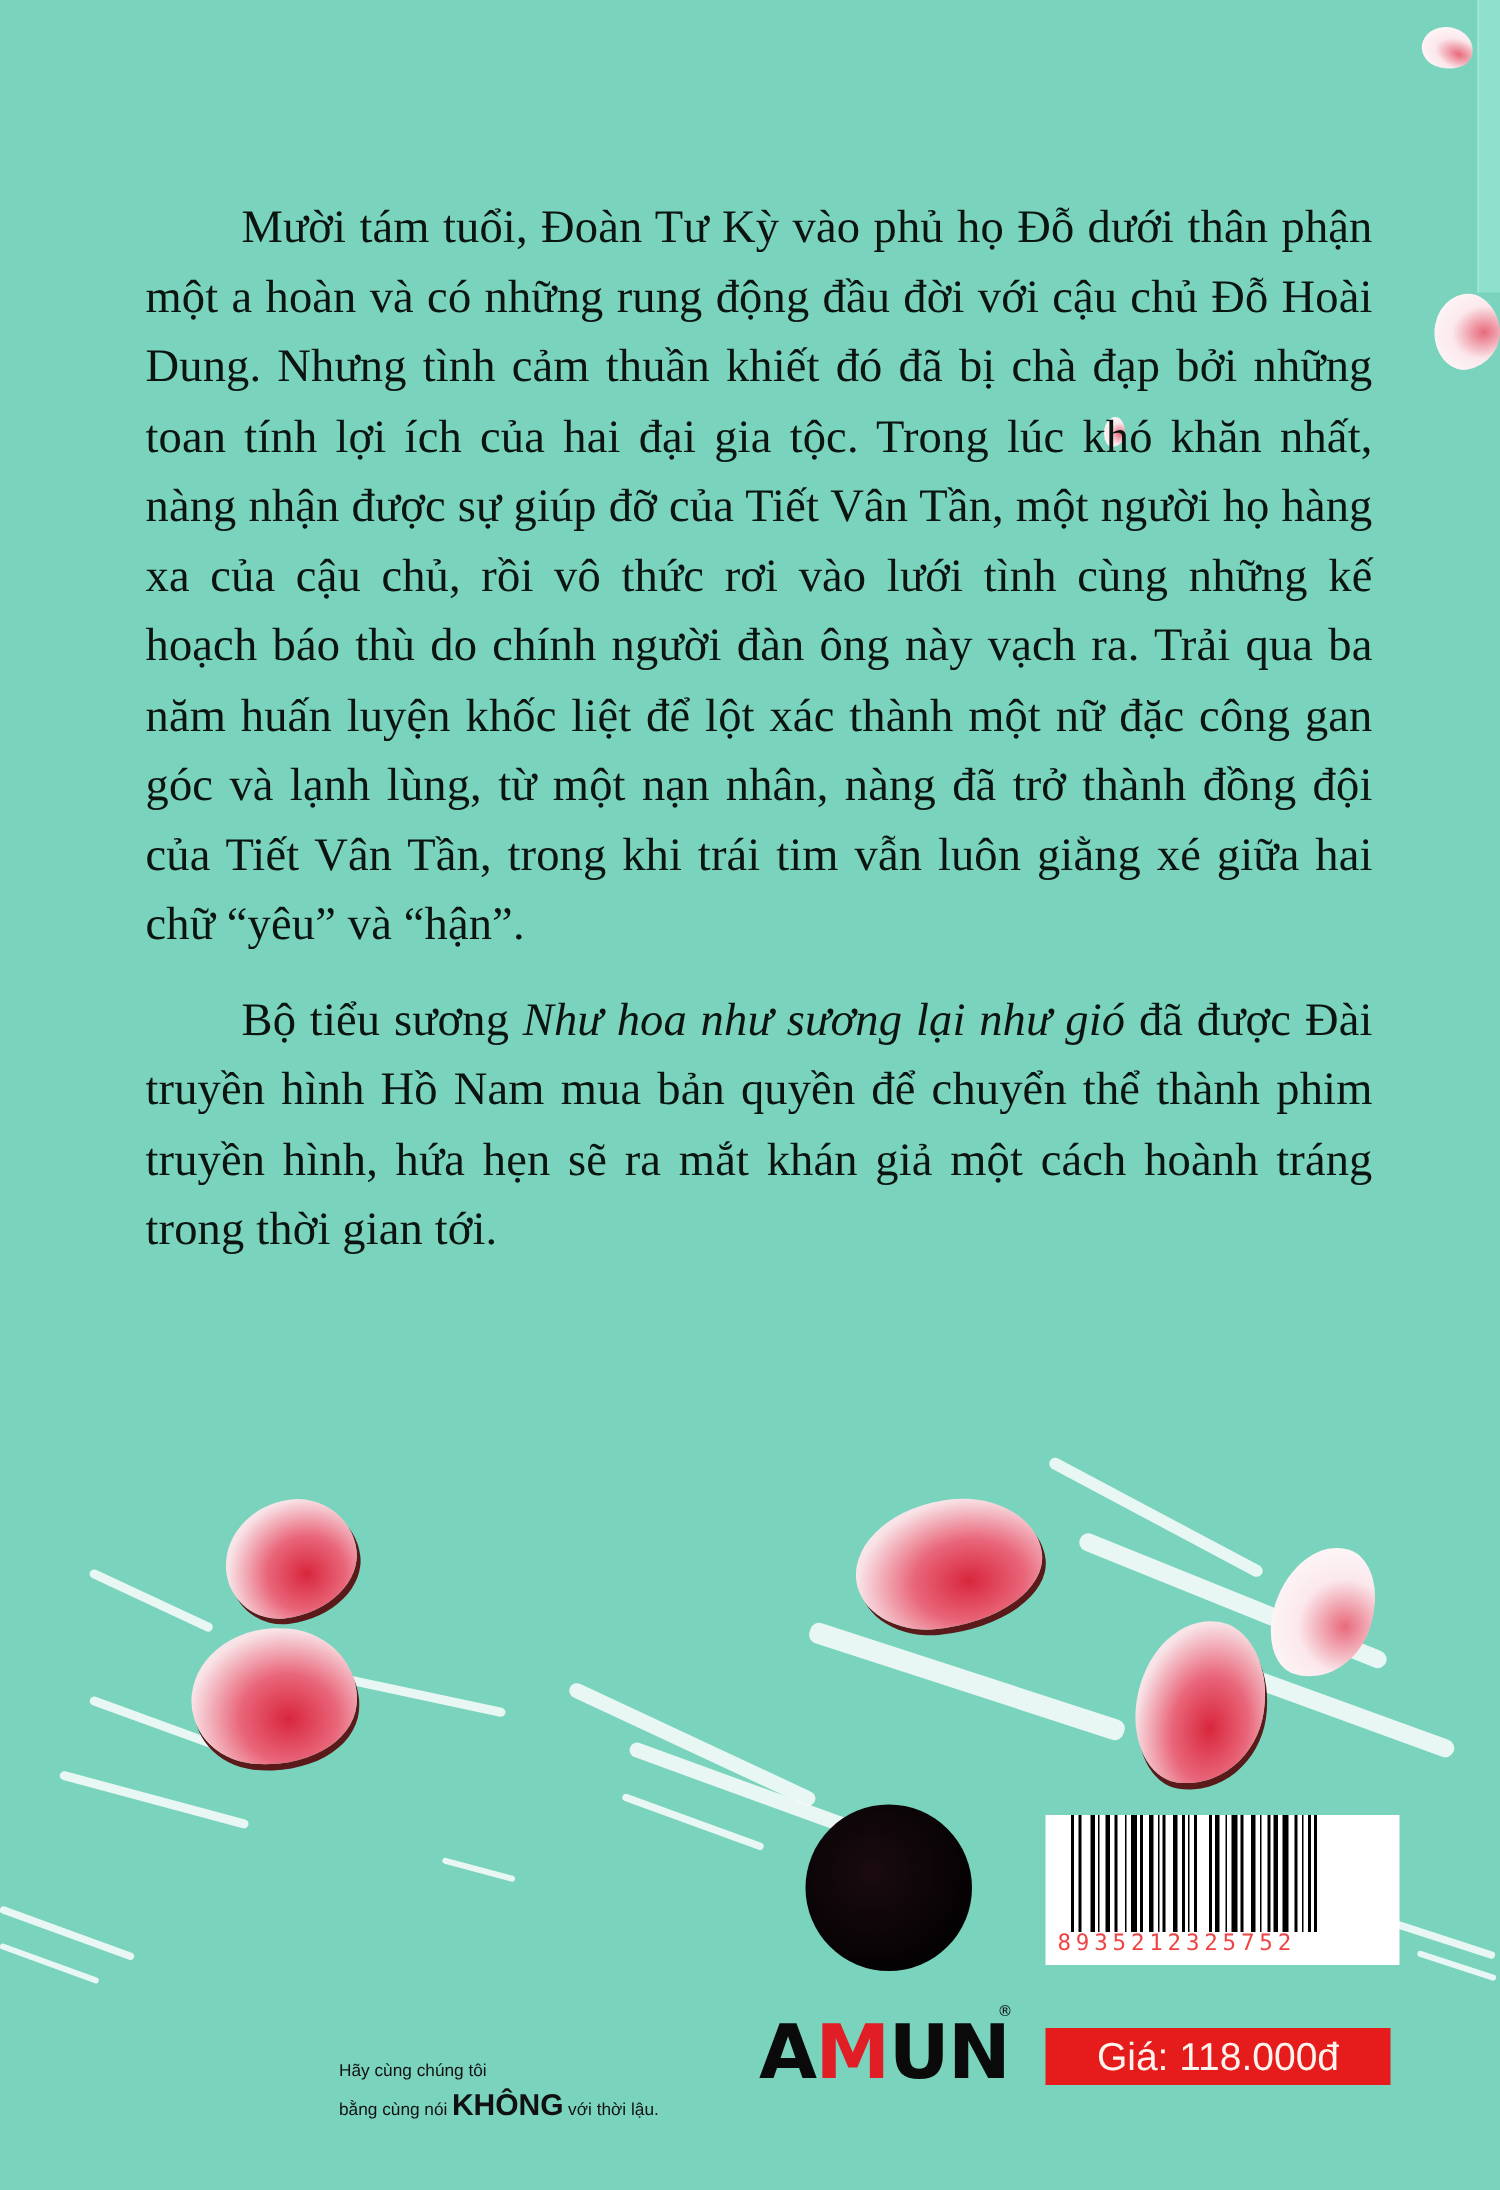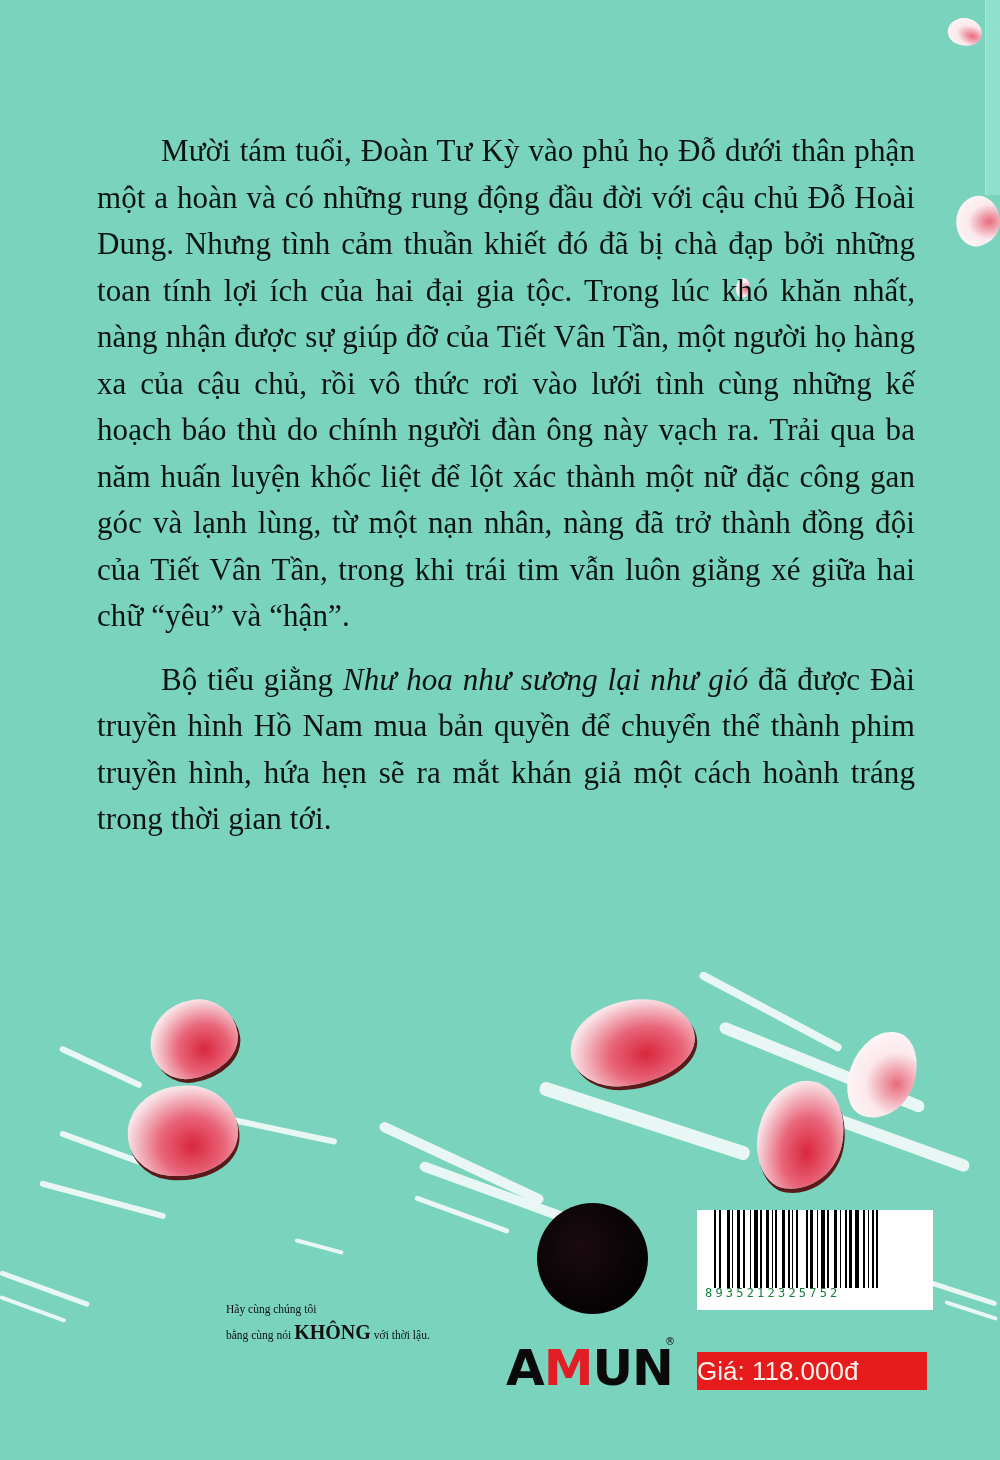--- a/index.html
+++ b/index.html
@@ -34,62 +34,63 @@
       position: absolute; height: 6px; border-radius: 6px; background: #f4fbf9; opacity: 0.9;
       transform-origin: left center;
     }
 
     .disc {
       position: absolute; left: 537px; top: 1203px; width: 111px; height: 111px; border-radius: 50%;
       background: radial-gradient(circle at 40% 40%, #1a0b10 0%, #050203 70%);
     }
 
     .anti-piracy {
-      position: absolute; left: 226px; top: 1298px; width: 280px;
-      font-family: Liberation Serif, serif;
+      position: absolute; left: 226px; top: 1370px; width: 280px;
+      font-family: Liberation Sans, sans-serif;
       font-size: 11.5px; line-height: 23px; color: #111;
     }
     .anti-piracy .kw { font-weight: bold; font-size: 20px; margin: 0 3px; }
 
     .logo {
       position: absolute; left: 506px; top: 1340px; width: 160px; height: 56px;
       font-family: "DejaVu Sans", "Liberation Sans", sans-serif;
       font-weight: bold; font-size: 50px; line-height: 56px; letter-spacing: -1px; color: #0a0a0a;
     }
     .logo .m { color: #e11d25; }
     .logo .reg { position: absolute; right: -8px; top: -4px; font-size: 10px; font-weight: normal; line-height: 12px; }
 
     .barcode-box {
       position: absolute; left: 697px; top: 1210px; width: 236px; height: 100px;
       background: #ffffff;
     }
     .bars { position: absolute; left: 17px; top: 0; width: 190px; height: 78px; display: flex; align-items: stretch; }
     .bars span { display: block; background: #000; height: 100%; }
     .barcode-num {
       position: absolute; left: 8px; top: 76px; width: 215px;
-      font-family: "DejaVu Sans Mono", "Liberation Mono", monospace; font-size: 12px; letter-spacing: 3.2px; color: #15803d;
+      font-family: "DejaVu Sans Mono", "Liberation Mono", monospace; font-size: 15px; letter-spacing: 3.2px; color: #ef4444;
     }
     .price-tag {
       position: absolute; left: 697px; top: 1352px; width: 230px; height: 38px;
       background: #e61c1c; color: #fff3ee;
       font-family: "Liberation Sans", "DejaVu Sans", sans-serif; font-size: 26px; line-height: 38px;
+      text-align: center;
     }
   </style>
 </head>
 <body>
 
 <div class="spine-strip"></div>
 
 <div class="petal light" style="left:948px;top:18px;width:34px;height:28px;transform:rotate(20deg);"></div>
 <div class="petal light" style="left:956px;top:196px;width:44px;height:50px;transform:rotate(-10deg);"></div>
 <div class="petal light" style="left:736px;top:278px;width:14px;height:20px;"></div>
 
 <main class="synopsis">
   <p>Mười tám tuổi, Đoàn Tư Kỳ vào phủ họ Đỗ dưới thân phận một a hoàn và có những rung động đầu đời với cậu chủ Đỗ Hoài Dung. Nhưng tình cảm thuần khiết đó đã bị chà đạp bởi những toan tính lợi ích của hai đại gia tộc. Trong lúc khó khăn nhất, nàng nhận được sự giúp đỡ của Tiết Vân Tần, một người họ hàng xa của cậu chủ, rồi vô thức rơi vào lưới tình cùng những kế hoạch báo thù do chính người đàn ông này vạch ra. Trải qua ba năm huấn luyện khốc liệt để lột xác thành một nữ đặc công gan góc và lạnh lùng, từ một nạn nhân, nàng đã trở thành đồng đội của Tiết Vân Tần, trong khi trái tim vẫn luôn giằng xé giữa hai chữ “yêu” và “hận”.</p>
-  <p class="p2"><span>Bộ tiểu giằng </span><em>Như hoa như sương lại như gió</em><span> đã được Đài truyền hình Hồ Nam mua bản quyền để chuyển thể thành phim truyền hình, hứa hẹn sẽ ra mắt khán giả một cách hoành tráng trong thời gian tới.</span></p>
+  <p class="p2"><span>Bộ tiểu sương </span><em>Như hoa như sương lại như gió</em><span> đã được Đài truyền hình Hồ Nam mua bản quyền để chuyển thể thành phim truyền hình, hứa hẹn sẽ ra mắt khán giả một cách hoành tráng trong thời gian tới.</span></p>
 </main>
 
 <div class="wave" style="left:60px;top:1045px;width:90px;transform:rotate(25deg);"></div>
 <div class="wave" style="left:60px;top:1130px;width:110px;transform:rotate(20deg);"></div>
 <div class="wave" style="left:40px;top:1180px;width:130px;transform:rotate(15deg);"></div>
 <div class="wave" style="left:200px;top:1110px;width:140px;transform:rotate(12deg);"></div>
 <div class="wave" style="left:380px;top:1120px;width:180px;height:10px;transform:rotate(25deg);"></div>
 <div class="wave" style="left:420px;top:1160px;width:200px;height:10px;transform:rotate(20deg);"></div>
 <div class="wave" style="left:540px;top:1080px;width:220px;height:14px;transform:rotate(18deg);"></div>
 <div class="wave" style="left:700px;top:970px;width:160px;height:8px;transform:rotate(28deg);"></div>

